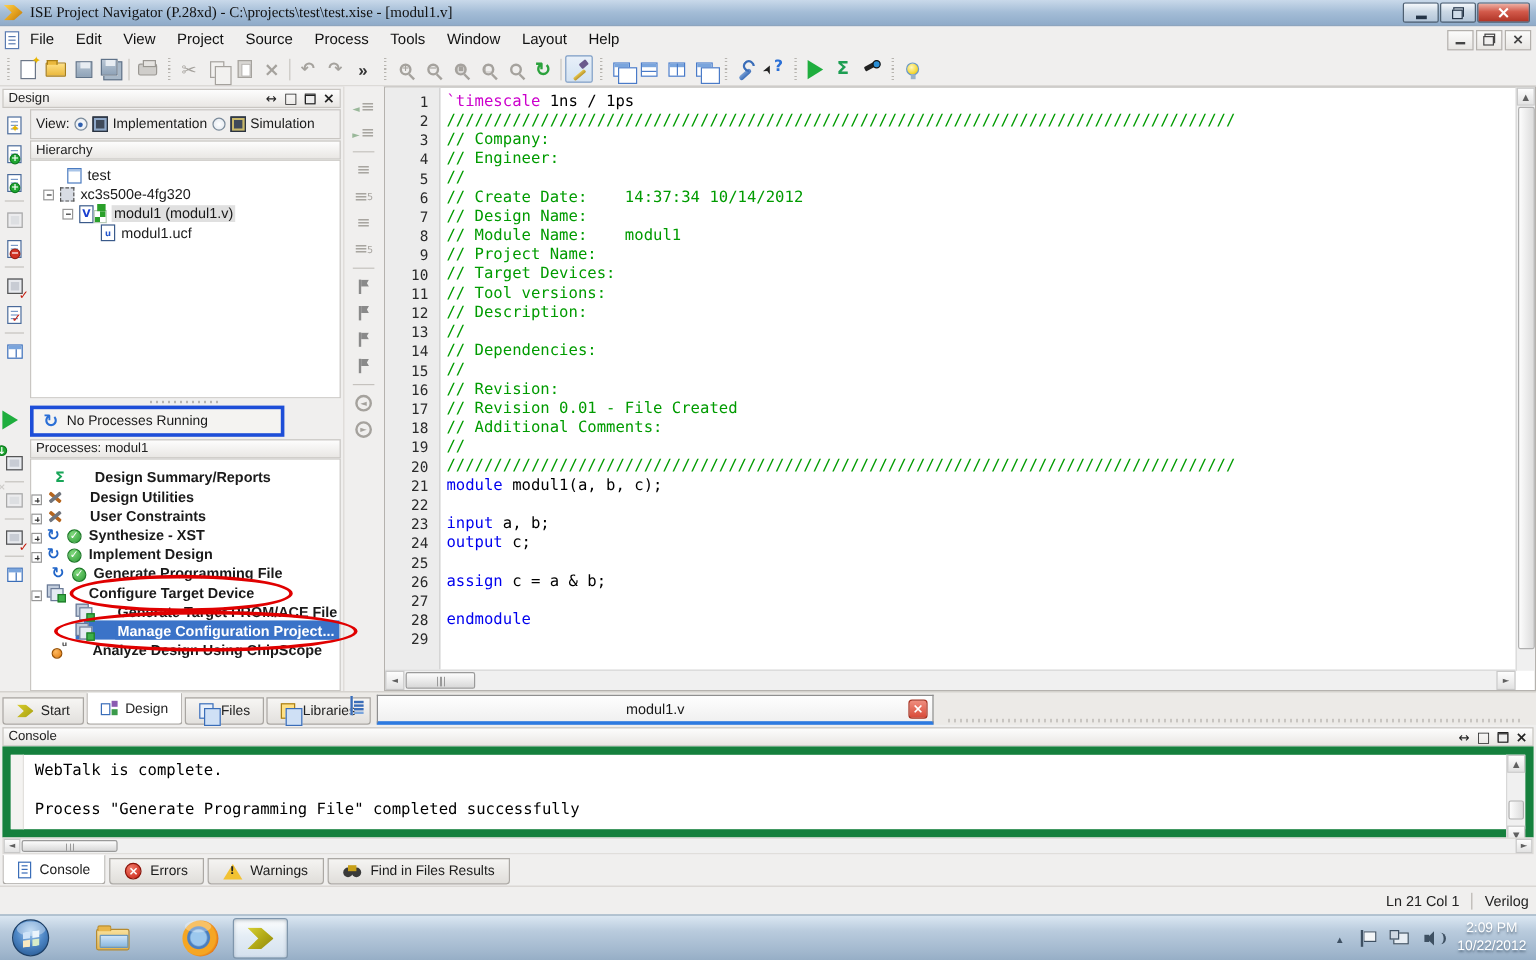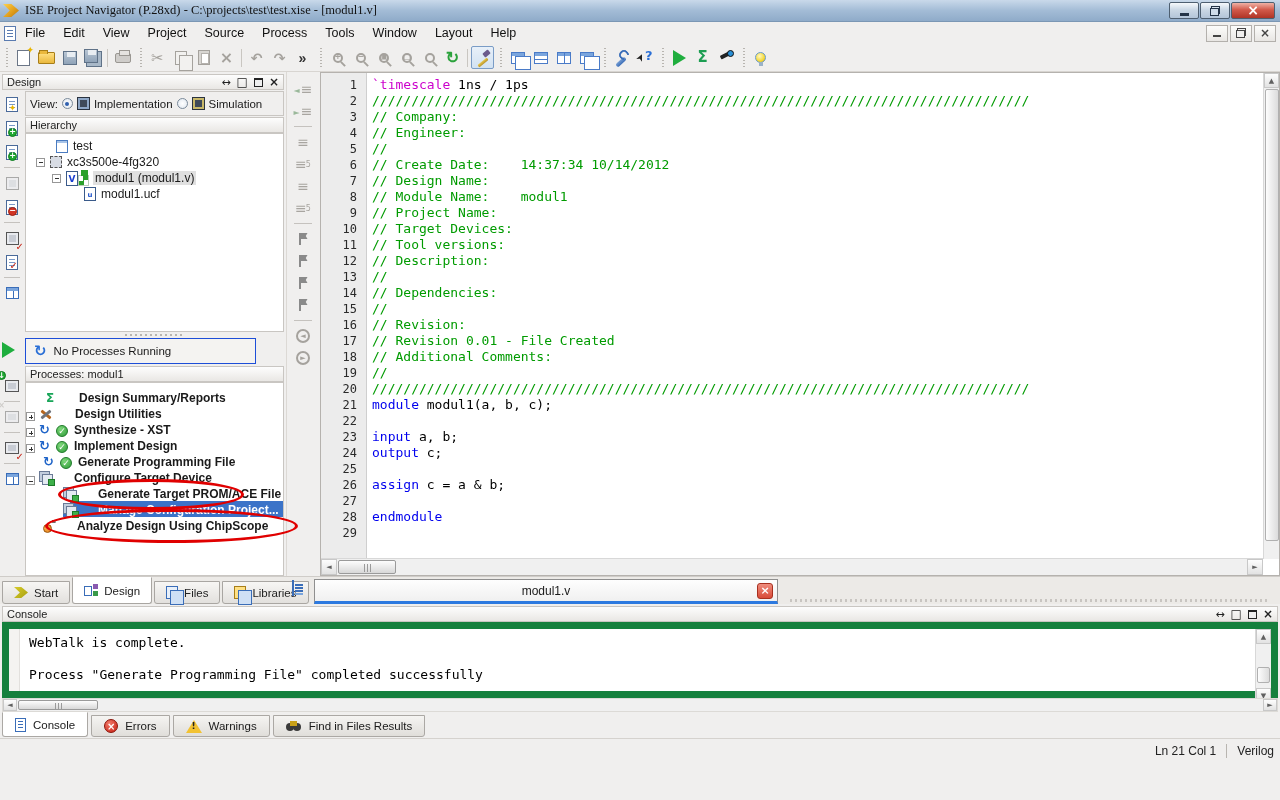--- a/index.html
+++ b/index.html
@@ -140,21 +140,21 @@
   .ico-vmod .pg { position:absolute; left:0; top:0; width:12px; height:15px; background:#fff; border:1px solid #3a5a8a; color:#1a3fd0; font:bold 9px/14px "DejaVu Sans",sans-serif; text-align:center; }
   .ico-vmod .sq { position:absolute; right:0; bottom:1px; width:9px; height:9px;
     background:conic-gradient(#2aa02a 0 25%, #fff 0 50%, #2aa02a 0 75%, #fff 0); outline:1px solid #b8ccb8; }
   .ico-vmod .sq2 { position:absolute; right:0; top:-1px; width:7px; height:6px; background:#2aa02a; }
   .ico-ucf { position:relative; width:12px; height:14px; background:#fff; border:1px solid #3a5a8a; flex:0 0 12px; font:bold 7px/14px "DejaVu Sans",sans-serif; color:#2255cc; text-align:center; }
   .sel-gray { background:#e0e0e0; padding:0 2px; }
 
   #hsplit { position:absolute; left:25px; top:332px; width:259px; height:6px;
     background:repeating-linear-gradient(to right,#b8b5b0 0 2px,transparent 2px 5px); background-size:60px 2px; background-position:center; background-repeat:no-repeat; background-color:#f0efee; }
 
-  #proc-status { position:absolute; left:25px; top:338px; width:231px; height:26px; border:1px solid #1d4ed8; background:#f4f3f1;
+  #proc-status { position:absolute; left:25px; top:338px; width:212px; height:26px; border:3px solid #1d4ed8; background:#f4f3f1;
     display:flex; align-items:center; gap:7px; padding:0 8px; font-size:11.5px; }
   .c-refresh-blue::after { content:"↻"; font:bold 15px/1 "DejaVu Sans",sans-serif; color:#2a6fd6; }
   #proc-header { left:25px; top:366px; width:259px;align-items:center; }
   #proc-tree { position:absolute; left:25px; top:382px; width:259px; height:194px; background:#fff; border:1px solid #c9c6c2; padding-top:6px; overflow:hidden; }
   .prow { display:flex; align-items:flex-end; height:16px; font-size:12px; gap:4px; position:relative;font-weight:bold; }
   .prow .lbl { padding:0 2px; white-space:nowrap; }
   .prow.selected .lbl { background:#3b73c8; color:#fff; }
   .prow.selected { background:linear-gradient(to right, transparent 44px, #3b73c8 44px); }
   .prow.selected .picos { background:#3b73c8; }
   .ind { flex:0 0 13px; } .ind2 { flex:0 0 33px; }
@@ -589,20 +589,26 @@
       <span class="lbl">Design Summary/Reports</span>
     </div>
     <div class="prow">
       <span class="exp plus"></span>
       <span class="tools-ico"></span>
         <span style="flex:0 0 12px;"></span>
       <span class="lbl">Design Utilities</span>
     </div>
     <div class="prow">
       <span class="exp plus"></span>
+      <span class="tools-ico"></span>
+        <span style="flex:0 0 12px;"></span>
+      <span class="lbl">User Constraints</span>
+    </div>
+    <div class="prow">
+      <span class="exp plus"></span>
       <span class="runico" style="flex:0 0 13px;"></span>
       <span class="okico"></span>
       <span class="lbl">Synthesize - XST</span>
     </div>
     <div class="prow">
       <span class="exp plus"></span>
       <span class="runico" style="flex:0 0 13px;"></span>
       <span class="okico"></span>
       <span class="lbl">Implement Design</span>
     </div>
@@ -897,14 +903,38 @@
       <span>Find in Files Results</span>
     </div>
   </div>
 
   <div id="statusbar">
     <span>Ln 21 Col 1</span>
     <span class="sb-sep"></span>
     <span>Verilog</span>
   </div>
 
+  <div id="taskbar">
+    <div id="start-orb">
+        <span class="win-flag"></span>
+      </div>
+    <div id="tb-explorer">
+        <span class="xp-folder"></span>
+      </div>
+    <div id="tb-firefox"></div>
+    <div id="tb-ise">
+        <span class="ise-chevron big"></span>
+      </div>
+    <div id="tray">
+      <span class="c-trayup"></span>
+      <span class="tray-flag"></span>
+      <span class="tray-net"></span>
+      <span class="tray-spk">
+          <span class="spk-waves"></span>
+        </span>
+      <span id="clock">
+        <div>2:09 PM</div>
+        <div>10/22/2012</div>
+      </span>
+    </div>
+  </div>
 
 </div>
 
 </body></html>

